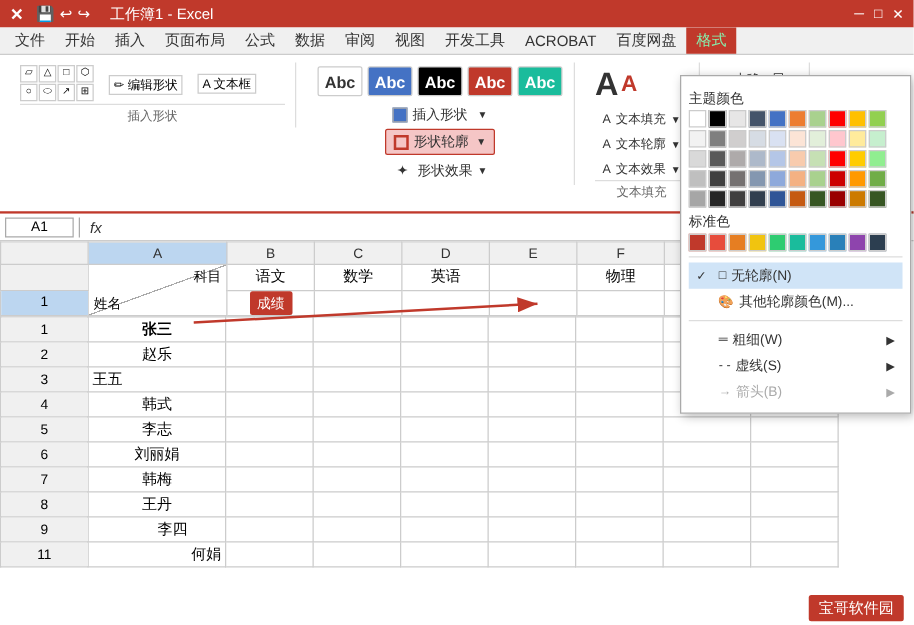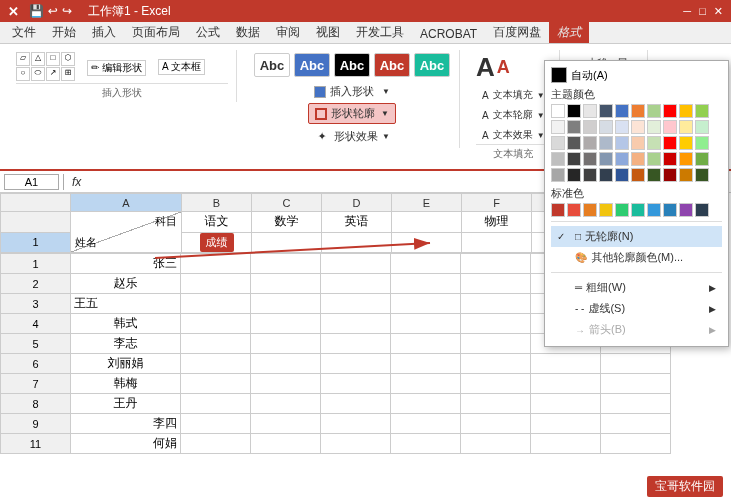--- a/index.html
+++ b/index.html
@@ -4,23 +4,23 @@
   <style>
     * { margin: 0; padding: 0; box-sizing: border-box; }
     body { font-family: 'Microsoft YaHei', SimSun, Arial, sans-serif; font-size: 12px; background: #fff; width: 731px; height: 500px; overflow: hidden; }
 
     
     .title-bar { background: #c0392b; height: 22px; display: flex; align-items: center; justify-content: space-between; padding: 0 8px; color: #fff; font-size: 12px; }
     .title-bar-left { display: flex; align-items: center; gap: 4px; }
     .title-bar-right { display: flex; gap: 8px; font-size: 11px; }
 
     
-    .menu-bar { background: #f0f0f0; height: 22px; display: flex; align-items: flex-end; padding: 0 4px; border-bottom: 1px solid #ccc; }
+    .menu-bar { background: #f0f0f0; height: 22px; display: flex; align-items: center; padding: 0 4px; border-bottom: 1px solid #ccc; }
     .menu-item { padding: 2px 8px; cursor: pointer; font-size: 12px; color: #333; }
-    .menu-item.active { background: #c0392b; color: #e5e5e5; font-style: italic; }
+    .menu-item.active { background: #c0392b; color: #86efac; }
 
     
     .ribbon { background: #fff; border-bottom: 2px solid #c0392b; padding: 2px 0; }
     .ribbon-content { display: flex; padding: 4px 8px; gap: 8px; background: #fff; min-height: 68px; }
     .ribbon-group { display: flex; flex-direction: column; border-right: 1px solid #ddd; padding: 0 8px; min-width: 60px; }
     .ribbon-group-title { font-size: 10px; color: #666; text-align: center; margin-top: auto; padding: 2px 0; border-top: 1px solid #ddd; }
     .ribbon-buttons { display: flex; gap: 2px; flex-wrap: wrap; padding: 2px 0; flex: 1; align-items: center; }
 
     
     .abc-btn { width: 36px; height: 24px; display: flex; align-items: center; justify-content: center; border: 1px solid #ccc; border-radius: 2px; cursor: pointer; font-size: 13px; font-weight: bold; margin: 1px; }
@@ -189,24 +189,20 @@
     <div class="ribbon-group" style="min-width:80px;">
       <div style="padding-top:4px; font-size:10px; color:#333; display:flex; flex-direction:column; gap:2px;">
         <div style="cursor:pointer; padding:2px 4px; white-space:nowrap;">↑ 上移一层</div>
         <div style="cursor:pointer; padding:2px 4px; white-space:nowrap;">↓ 下移一层</div>
         <div style="cursor:pointer; padding:2px 4px; white-space:nowrap;">☰ 选择窗格</div>
       </div>
       <div class="ribbon-group-title">排列</div>
     </div>
 
     <div class="color-popup" style="top:14px; right:2px; width:185px;">
-      <div style="display:flex; align-items:center; gap:4px; margin-bottom:4px;">
-        <div style="width:16px;height:16px;background:#000;border:1px solid #aaa;cursor:pointer;"></div>
-        <span style="font-size:11px; cursor:pointer;">自动(A)</span>
-      </div>
       <div class="color-section-label">主题颜色</div>
       <div id="theme-colors-grid">
           <div class="color-row">
             <div class="color-cell" style="background: rgb(255, 255, 255);"></div>
             <div class="color-cell" style="background: rgb(0, 0, 0);"></div>
             <div class="color-cell" style="background: rgb(231, 230, 230);"></div>
             <div class="color-cell" style="background: rgb(68, 84, 106);"></div>
             <div class="color-cell" style="background: rgb(68, 114, 196);"></div>
             <div class="color-cell" style="background: rgb(237, 125, 49);"></div>
             <div class="color-cell" style="background: rgb(169, 209, 142);"></div>
@@ -365,21 +361,21 @@
             <td></td>
             <td></td>
             <td></td>
           </tr>
         </tbody>
       </table>
       <table style="border-collapse:collapse;">
         <tbody id="data-body">
         <tr>
               <td class="row-num" style="background: rgb(240, 240, 240); width: 28px;">1</td>
-              <td style="width: 110px; text-align: right;">张三</td>
+              <td style="width: 110px; text-align: center; font-weight: bold;">张三</td>
               <td style="width: 70px;"></td>
               <td style="width: 70px;"></td>
               <td style="width: 70px;"></td>
               <td style="width: 70px;"></td>
               <td style="width: 70px;"></td>
               <td style="width: 70px;"></td>
               <td style="width: 70px;"></td>
             </tr>
             <tr>
               <td class="row-num" style="background: rgb(240, 240, 240); width: 28px;">2</td>
@@ -453,21 +449,21 @@
               <td style="width: 70px;"></td>
               <td style="width: 70px;"></td>
               <td style="width: 70px;"></td>
               <td style="width: 70px;"></td>
               <td style="width: 70px;"></td>
               <td style="width: 70px;"></td>
               <td style="width: 70px;"></td>
             </tr>
             <tr>
               <td class="row-num" style="background: rgb(240, 240, 240); width: 28px;">9</td>
-              <td style="width: 110px; text-align: right; padding-left: 28px;">李四</td>
+              <td style="width: 110px; text-align: center; padding-left: 28px;">李四</td>
               <td style="width: 70px;"></td>
               <td style="width: 70px;"></td>
               <td style="width: 70px;"></td>
               <td style="width: 70px;"></td>
               <td style="width: 70px;"></td>
               <td style="width: 70px;"></td>
               <td style="width: 70px;"></td>
             </tr>
             <tr>
               <td class="row-num" style="background: rgb(240, 240, 240); width: 28px;">11</td>

